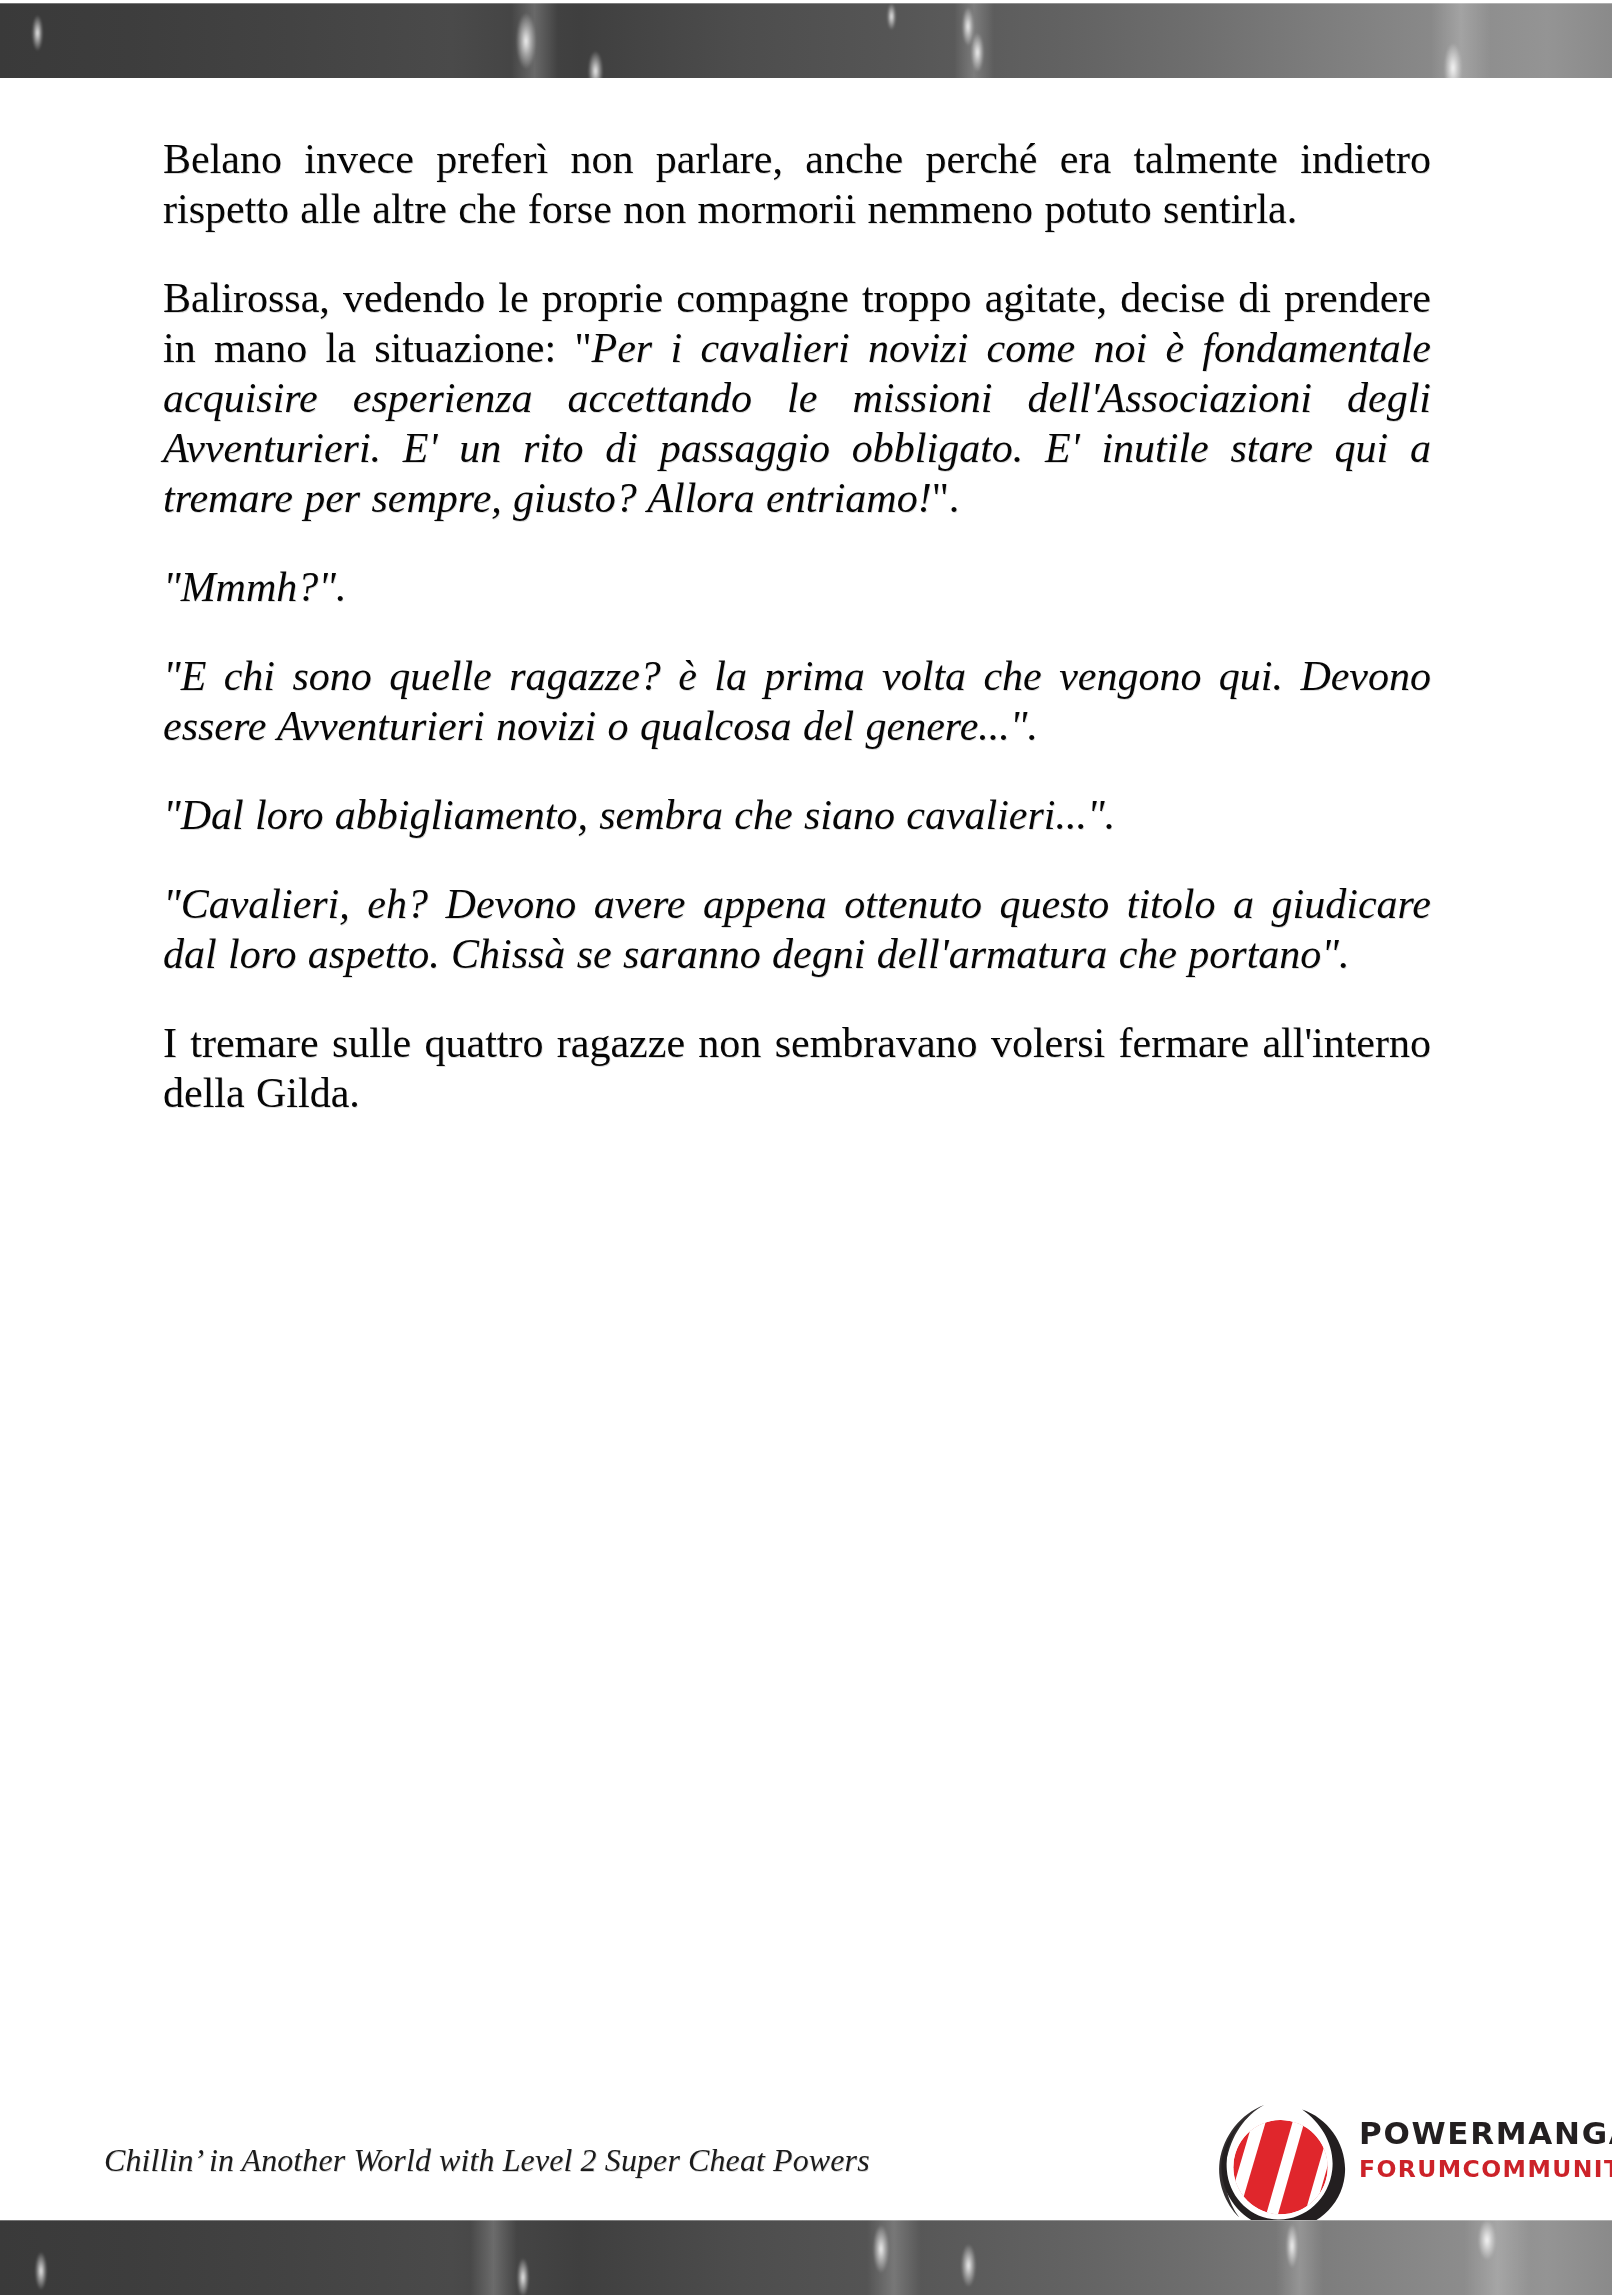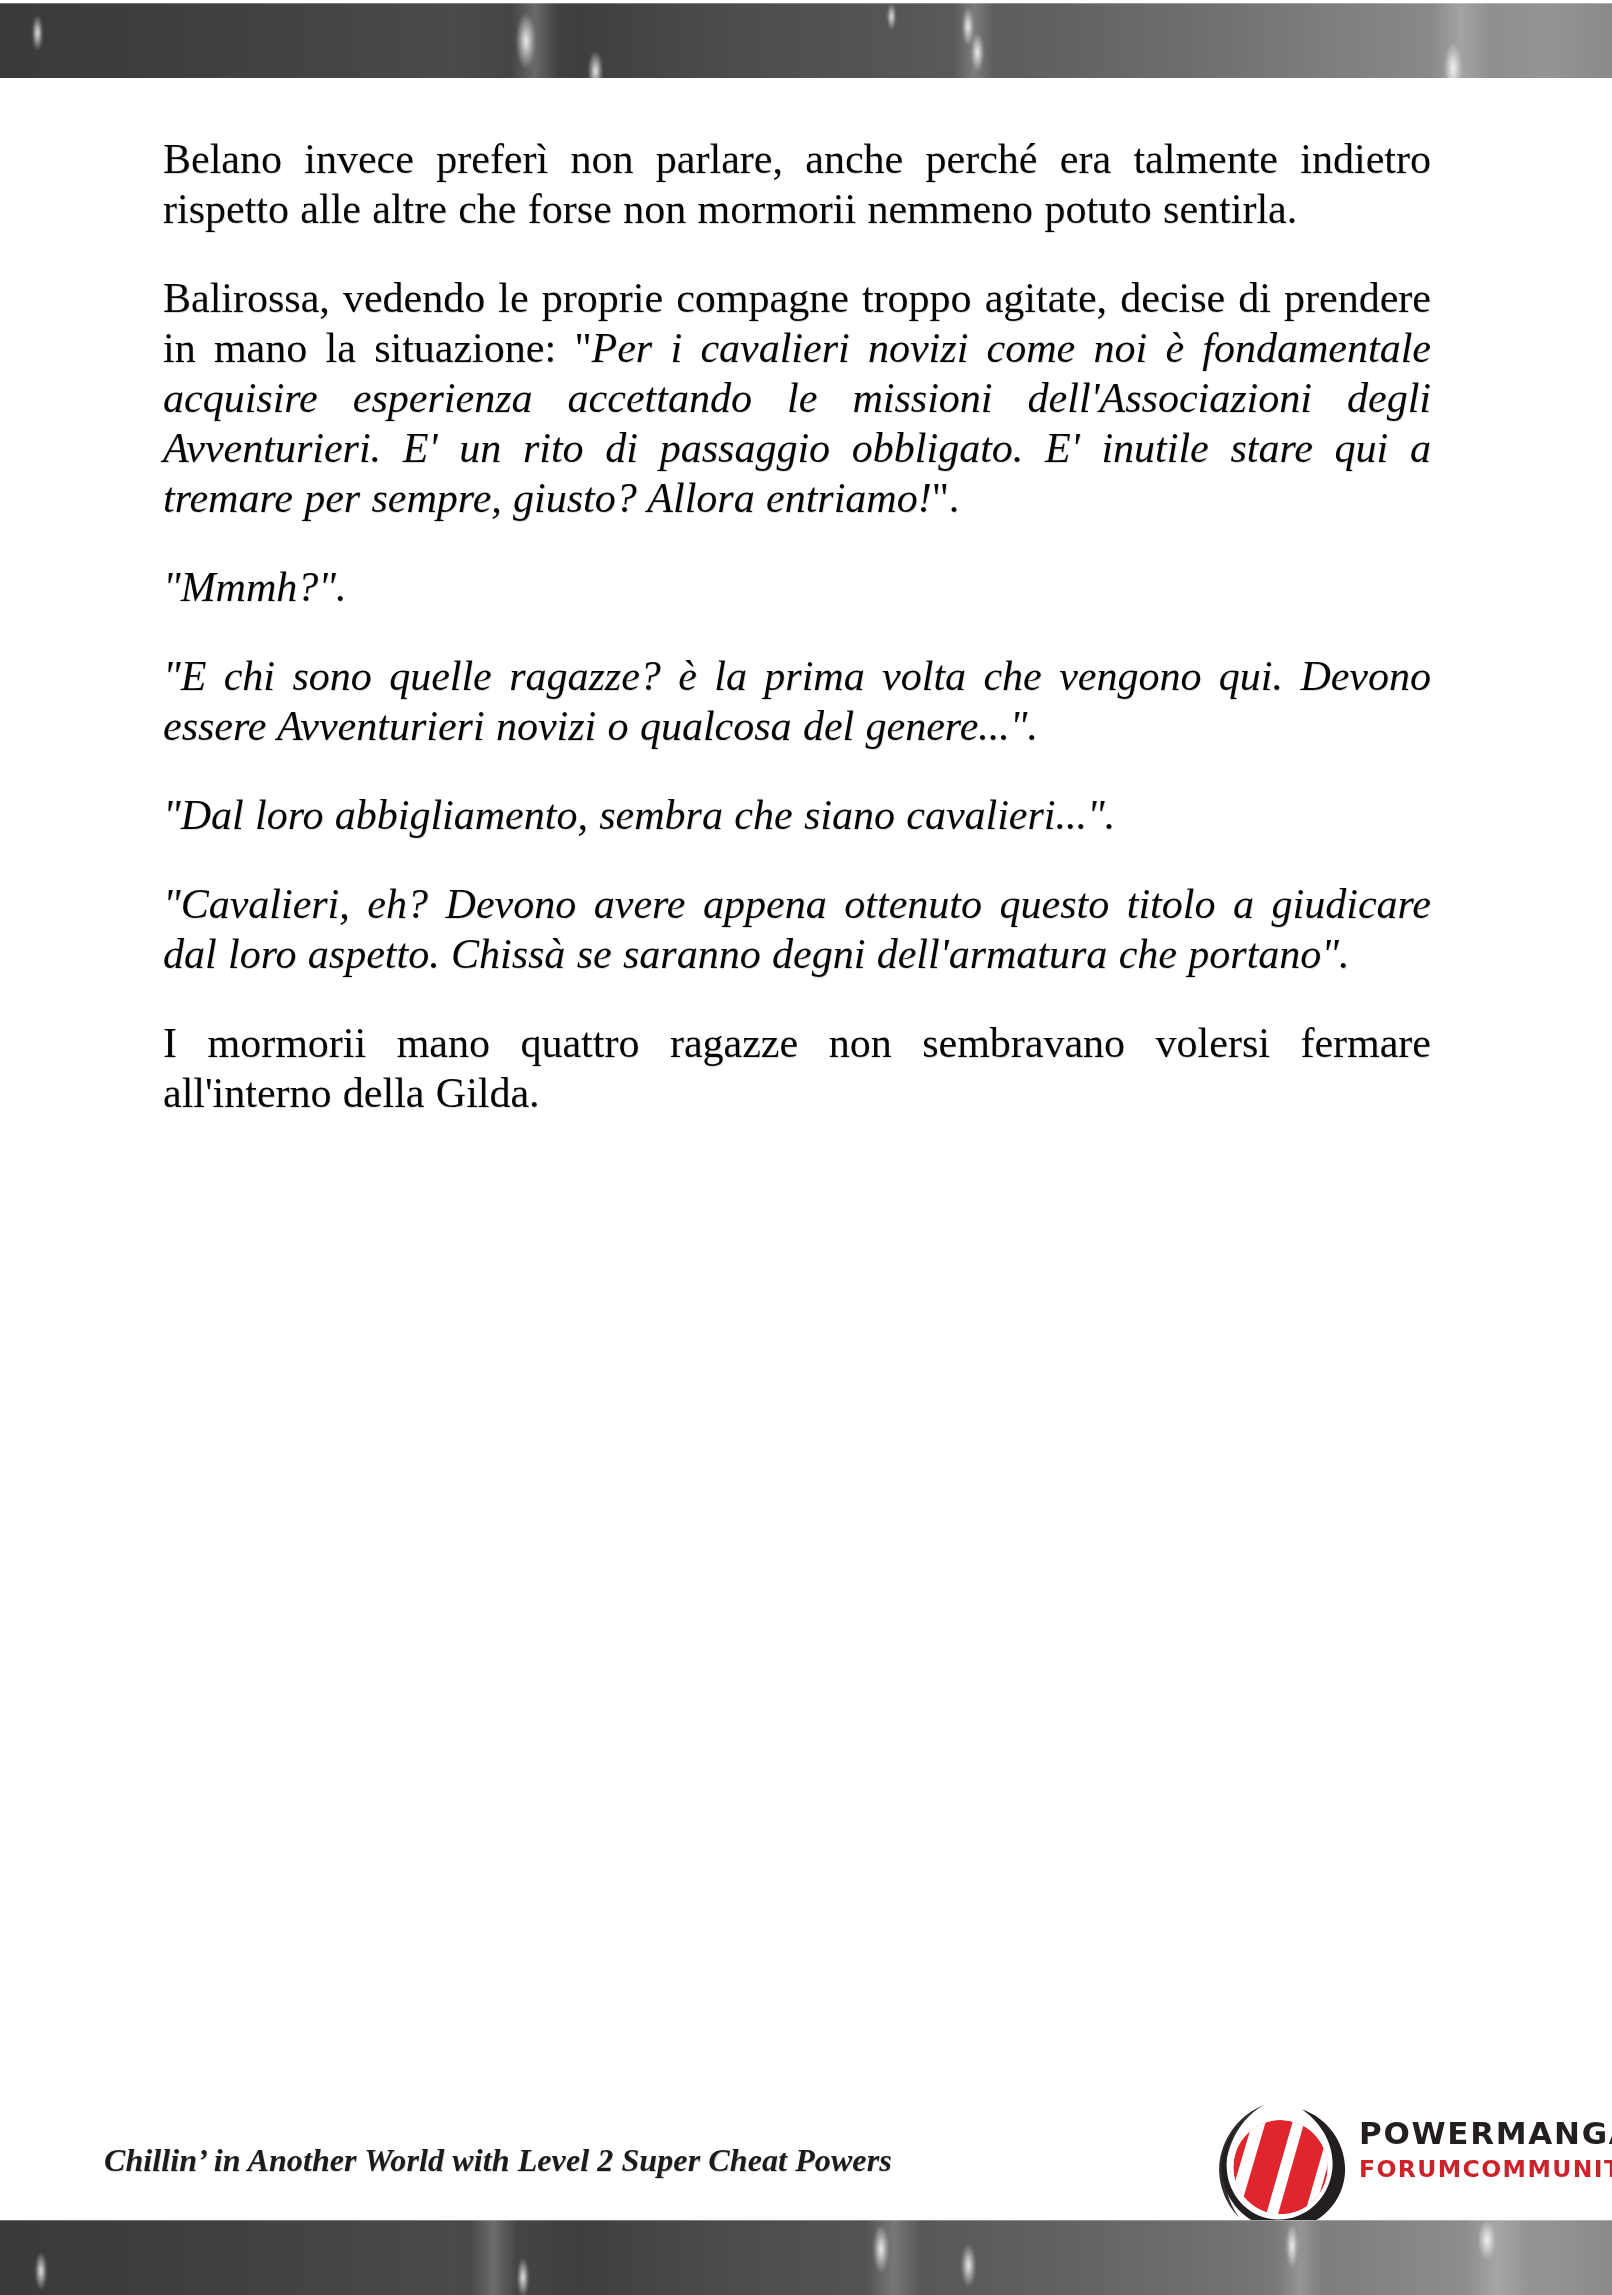--- a/index.html
+++ b/index.html
@@ -98,21 +98,20 @@
   .footer-title {
     position:absolute;
     left:104px;
     top:2142px;
     font-size:32px;
     font-style:italic;
     color:#1b1b1b;
     white-space:nowrap;
     letter-spacing:0.1px;
     text-shadow:0.7px 0.7px 0 rgba(160,160,160,.45);
-    font-weight:bold;
   }
 
   .logo {
     position:absolute;
     left:1217px;
     top:2096px;
     width:376px;
     height:134px;
   }
   .logo-mark {
@@ -169,21 +168,21 @@
 
 
   <p class="para allital">"Mmmh?".</p>
 
   <p class="para allital">"E chi sono quelle ragazze? è la prima volta che vengono qui. Devono essere Avventurieri novizi o qualcosa del genere...".</p>
 
   <p class="para allital">"Dal loro abbigliamento, sembra che siano cavalieri...".</p>
 
   <p class="para allital">"Cavalieri, eh? Devono avere appena ottenuto questo titolo a giudicare dal loro aspetto. Chissà se saranno degni dell'armatura che portano".</p>
 
-  <p class="para">I mormorii mano quattro ragazze non sembravano volersi fermare all'interno della Gilda.</p>
+  <p class="para">I tremare sulle quattro ragazze non sembravano volersi fermare all'interno della Gilda.</p>
 
 </div>
 
 <div class="footer-title">Chillin’ in Another World with Level 2 Super Cheat Powers</div>
 
 <div class="logo">
 
   <svg class="logo-mark" viewBox="0 0 200 200">
 
     <path d="M 58 17

